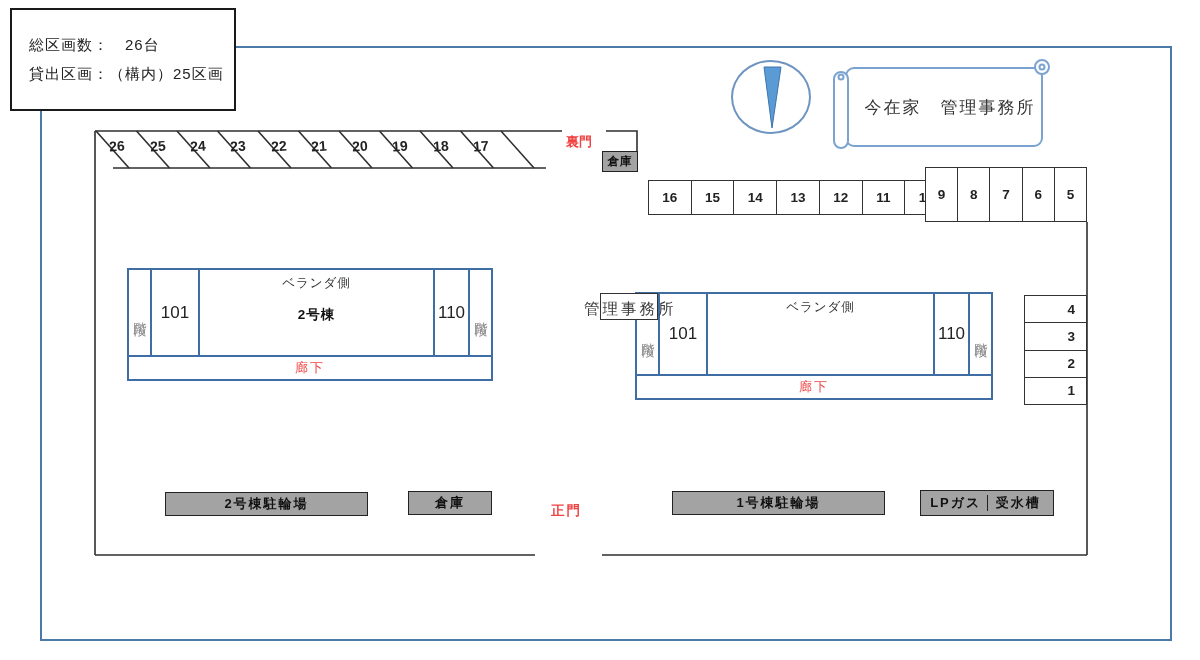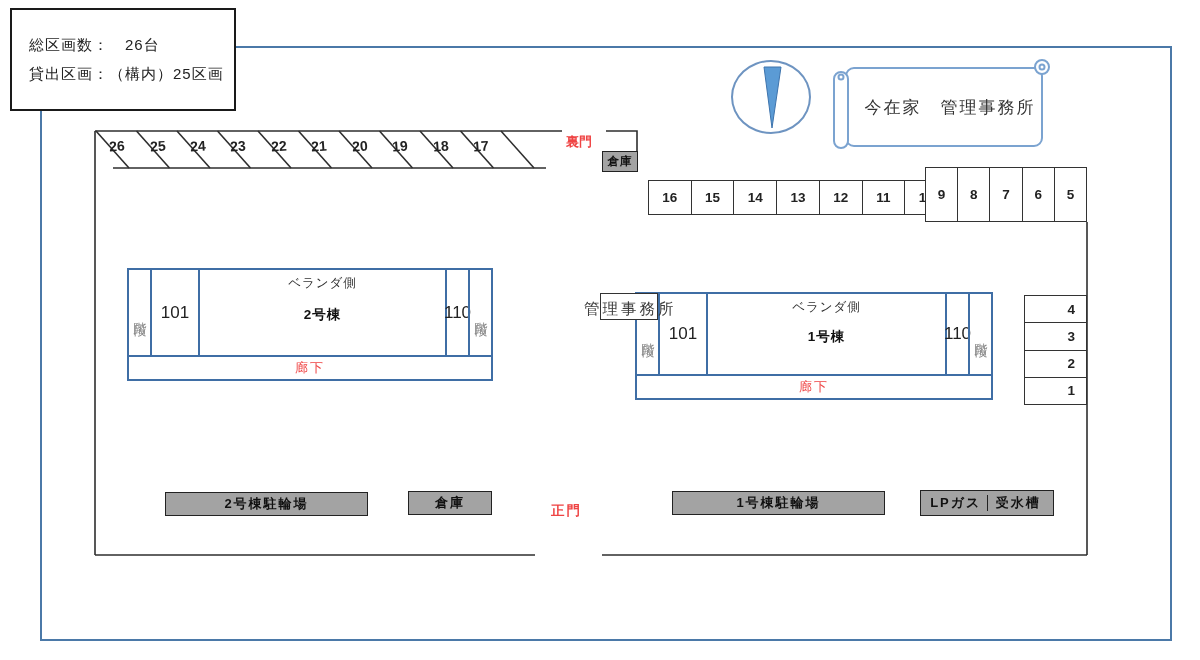--- a/index.html
+++ b/index.html
@@ -53,21 +53,21 @@
   #building-1 { left: 635px; top: 292px; width: 358px; height: 108px; }
   .bldg-upper { display: flex; flex: 1; }
   .stairs-cell { width: 23px; border-right: 2.5px solid #3f6ea5; display: flex;
     align-items: center; justify-content: center; }
   .stairs-cell.right { border-right: none; border-left: 2.5px solid #3f6ea5; }
   .stairs-cell span { writing-mode: vertical-rl; text-orientation: upright;
     font-size: 13px; color: #8a8a8a; letter-spacing: 2px; }
   .unit-cell { display: flex; align-items: center; justify-content: center;
     font-size: 17px; color: #222; font-weight: 500; }
   .unit-cell.left  { width: 48px; border-right: 2.5px solid #3f6ea5; }
-  .unit-cell.right { width: 23px; border-left: 2.5px solid #3f6ea5; }
+  .unit-cell.right { width: 35px; border-left: 2.5px solid #3f6ea5; }
   .wide-cell { flex: 1; position: relative; }
   .veranda-label { position: absolute; left: 0; right: 0; top: 5px; text-align: center;
     font-size: 12.5px; color: #333; letter-spacing: 1px; }
   .bldg-name { position: absolute; left: 0; right: 0; top: 42%; text-align: center;
     font-size: 13.5px; font-weight: bold; color: #111; letter-spacing: 1px; }
   .corridor { height: 24px; border-top: 2.5px solid #3f6ea5; display: flex;
     align-items: center; justify-content: center; font-size: 13px; color: #ef4444; letter-spacing: 2px; }
 
   
   .office-box { position: absolute; left: 600px; top: 293px; width: 58px; height: 27px;
@@ -176,21 +176,20 @@
   </div>
 
   <div class="building" id="building-1">
     <div class="bldg-upper">
       <div class="stairs-cell">
         <span>階段</span>
       </div>
       <div class="unit-cell left">101</div>
       <div class="wide-cell">
         <div class="veranda-label">ベランダ側</div>
-        <div class="bldg-name">1号棟</div>
       </div>
       <div class="unit-cell right">110</div>
       <div class="stairs-cell right">
         <span>階段</span>
       </div>
     </div>
     <div class="corridor">廊下</div>
   </div>
 
   <div class="office-box"></div>

